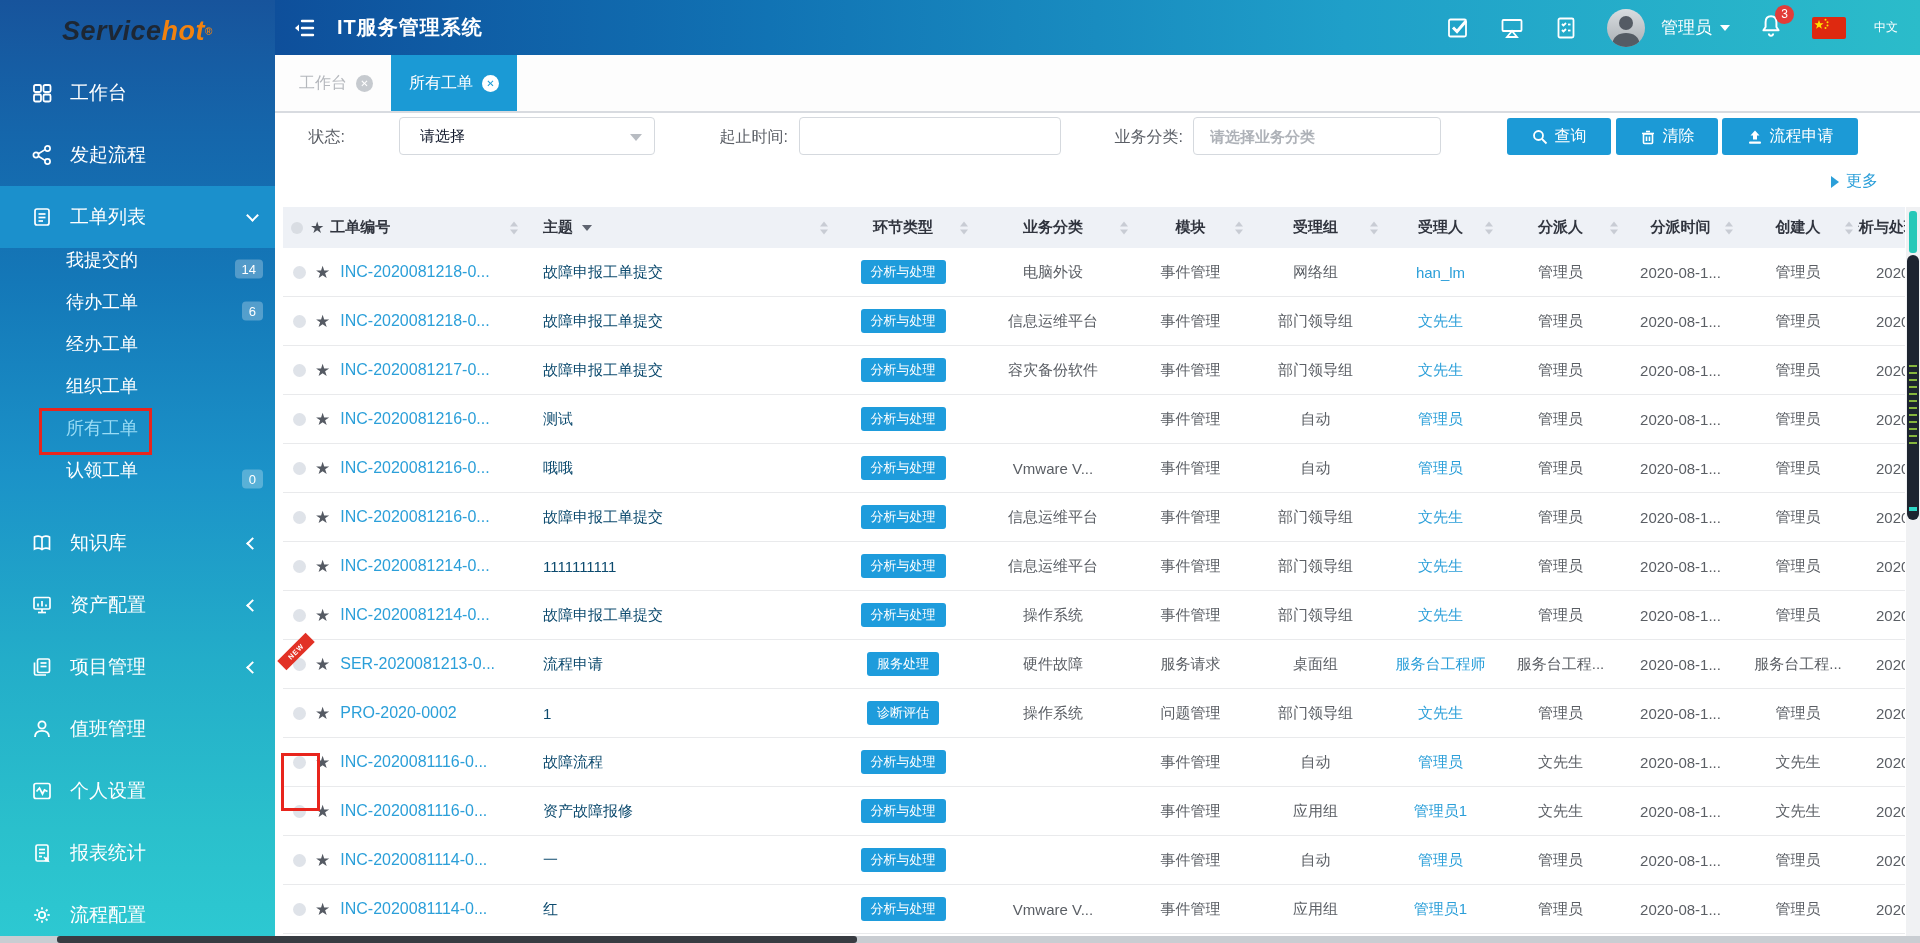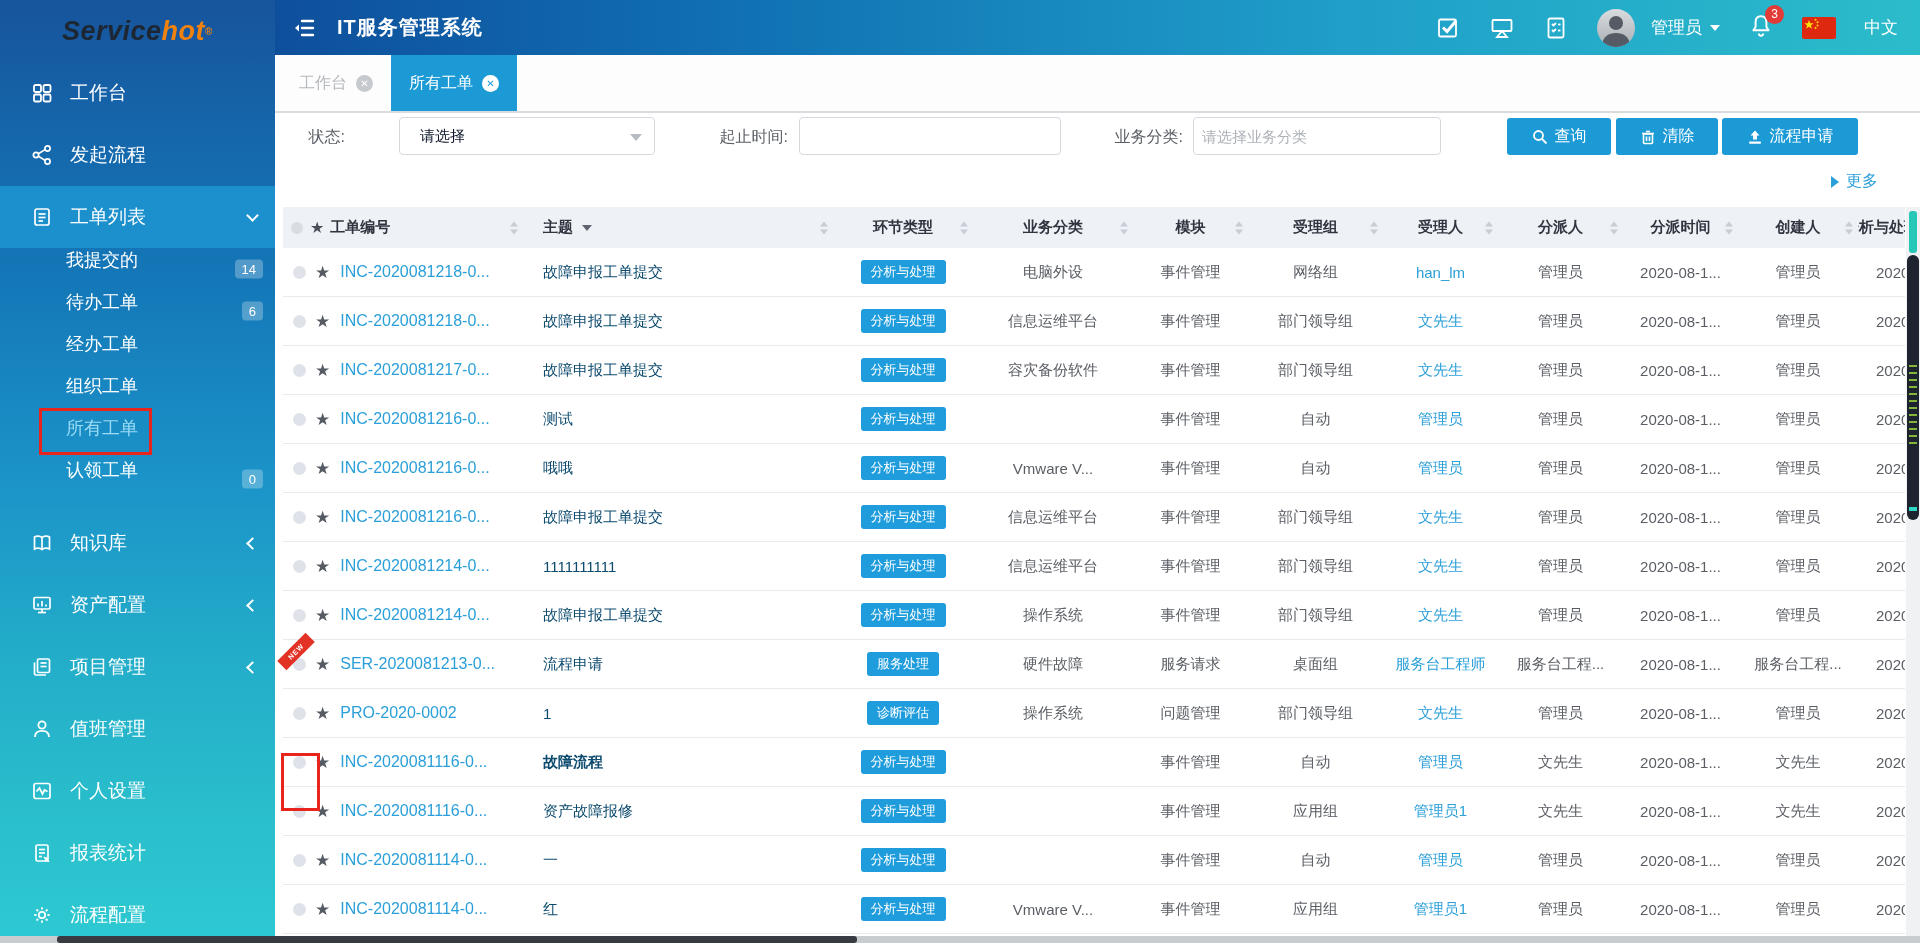--- a/index.html
+++ b/index.html
@@ -35,39 +35,39 @@
   .tb-icon { width:26px; height:26px; cursor:pointer; display:flex; align-items:center; justify-content:center; }
   .tb-icon svg { width:24px; height:24px; }
   .avatar { width:38px; height:38px; border-radius:50%; overflow:hidden; background:linear-gradient(180deg,#d9dde0,#a9aeb4); display:flex; align-items:flex-end; justify-content:center; cursor:pointer; }
   .user-wrap { display:flex; align-items:center; gap:8px; cursor:pointer; margin-left:-12px; }
   .user-name { font-size:17px; }
   .caret-down { width:0; height:0; border-left:5px solid transparent; border-right:5px solid transparent; border-top:6px solid #fff; }
   .bell-wrap { position:relative; cursor:pointer; }
   .bell-wrap svg { width:26px; height:26px; }
   .notif-badge { position:absolute; top:-8px; right:-10px; background:#e23c39; color:#fff; min-width:19px; height:19px; border-radius:10px; font-size:12px; display:flex; align-items:center; justify-content:center; padding:0 4px; }
   .flag { width:34px; height:22px; border-radius:2px; overflow:hidden; cursor:pointer; }
-  .lang { font-size:17px; cursor:pointer; }
+  .lang { font-size:12px; cursor:pointer; }
 
   
   #tabbar { position:absolute; left:275px; top:55px; width:1645px; height:58px; background:#fdfdfd; border-bottom:2px solid #d8dbe0; display:flex; align-items:stretch; padding-left:6px; }
   .tab { display:flex; align-items:center; gap:9px; padding:0 18px; font-size:16px; cursor:pointer; }
   .tab.inactive { color:#b5b8bd; }
   .tab.active { background:#1b9ad5; color:#fff; }
   .tab-close { width:17px; height:17px; border-radius:50%; font-size:10px; display:flex; align-items:center; justify-content:center; }
   .tab.inactive .tab-close { background:#c6cacf; color:#fff; }
   .tab.active .tab-close { background:#fff; color:#1b9ad5; }
   .tab-close::before { content:"✕"; }
 
   
   #content { position:absolute; left:275px; top:113px; width:1645px; height:830px; background:#fff; overflow:hidden; }
   .flt-label { position:absolute; top:5px; height:38px; line-height:38px; font-size:16px; color:#5b5f66; text-align:right; }
   .flt-box { position:absolute; top:4px; height:38px; border:1px solid #d5d9de; border-radius:4px; background:#fff; font-size:15px; }
   .flt-select { display:flex; align-items:center; padding:0 30px 0 20px; color:#0f172a; cursor:pointer; }
   .sel-caret { position:absolute; right:12px; top:16px; width:0; height:0; border-left:6px solid transparent; border-right:6px solid transparent; border-top:7px solid #b8bcc2; }
-  input.flt-input { padding:0 8px; color:#404040; outline:none; }
+  input.flt-input { padding:0 16px; color:#404040; outline:none;font-weight:bold; }
   input.flt-input::placeholder { color:#aeb2b8; }
   .btn { position:absolute; top:5px; height:37px; background:#1c9ad6; color:#fff; border:none; border-radius:3px; font-size:16px; display:inline-flex; align-items:center; justify-content:center; gap:7px; cursor:pointer; font-family:inherit; }
   .btn svg { width:16px; height:16px; }
   #more-link { position:absolute; top:58px; right:42px; display:flex; align-items:center; gap:7px; color:#2b9fd9; font-size:16px; cursor:pointer; }
   .play { width:0; height:0; border-left:8px solid #2b9fd9; border-top:6px solid transparent; border-bottom:6px solid transparent; }
 
   
   #table { position:absolute; left:8px; top:94px; width:1622px; }
   .thead { display:flex; background:#eef1f6; height:41px; align-items:center; font-weight:bold; font-size:15px; color:#30343e; }
   .th { position:relative; height:100%; display:flex; align-items:center; justify-content:center; white-space:nowrap; overflow:hidden; }
@@ -829,21 +829,21 @@
             <div class="td left" style="width: 47px;">
               <span style="padding-left:18px">2020-08-1...</span>
             </div>
           </div>
           <div class="tr">
             <div class="td left" style="width: 240px;">
               <span class="dot"></span>
               <span class="star">★</span>
               <a class="link">INC-2020081116-0...</a>
             </div>
-            <div class="td left" style="width: 310px; font-weight: bold;">
+            <div class="td left" style="width: 310px;">
               <span class="subject">故障流程</span>
             </div>
             <div class="td" style="width: 140px;">
               <span class="stage-badge">分析与处理</span>
             </div>
             <div class="td" style="width: 160px;">
               <span></span>
             </div>
             <div class="td" style="width: 115px;">
               <span>事件管理</span>

